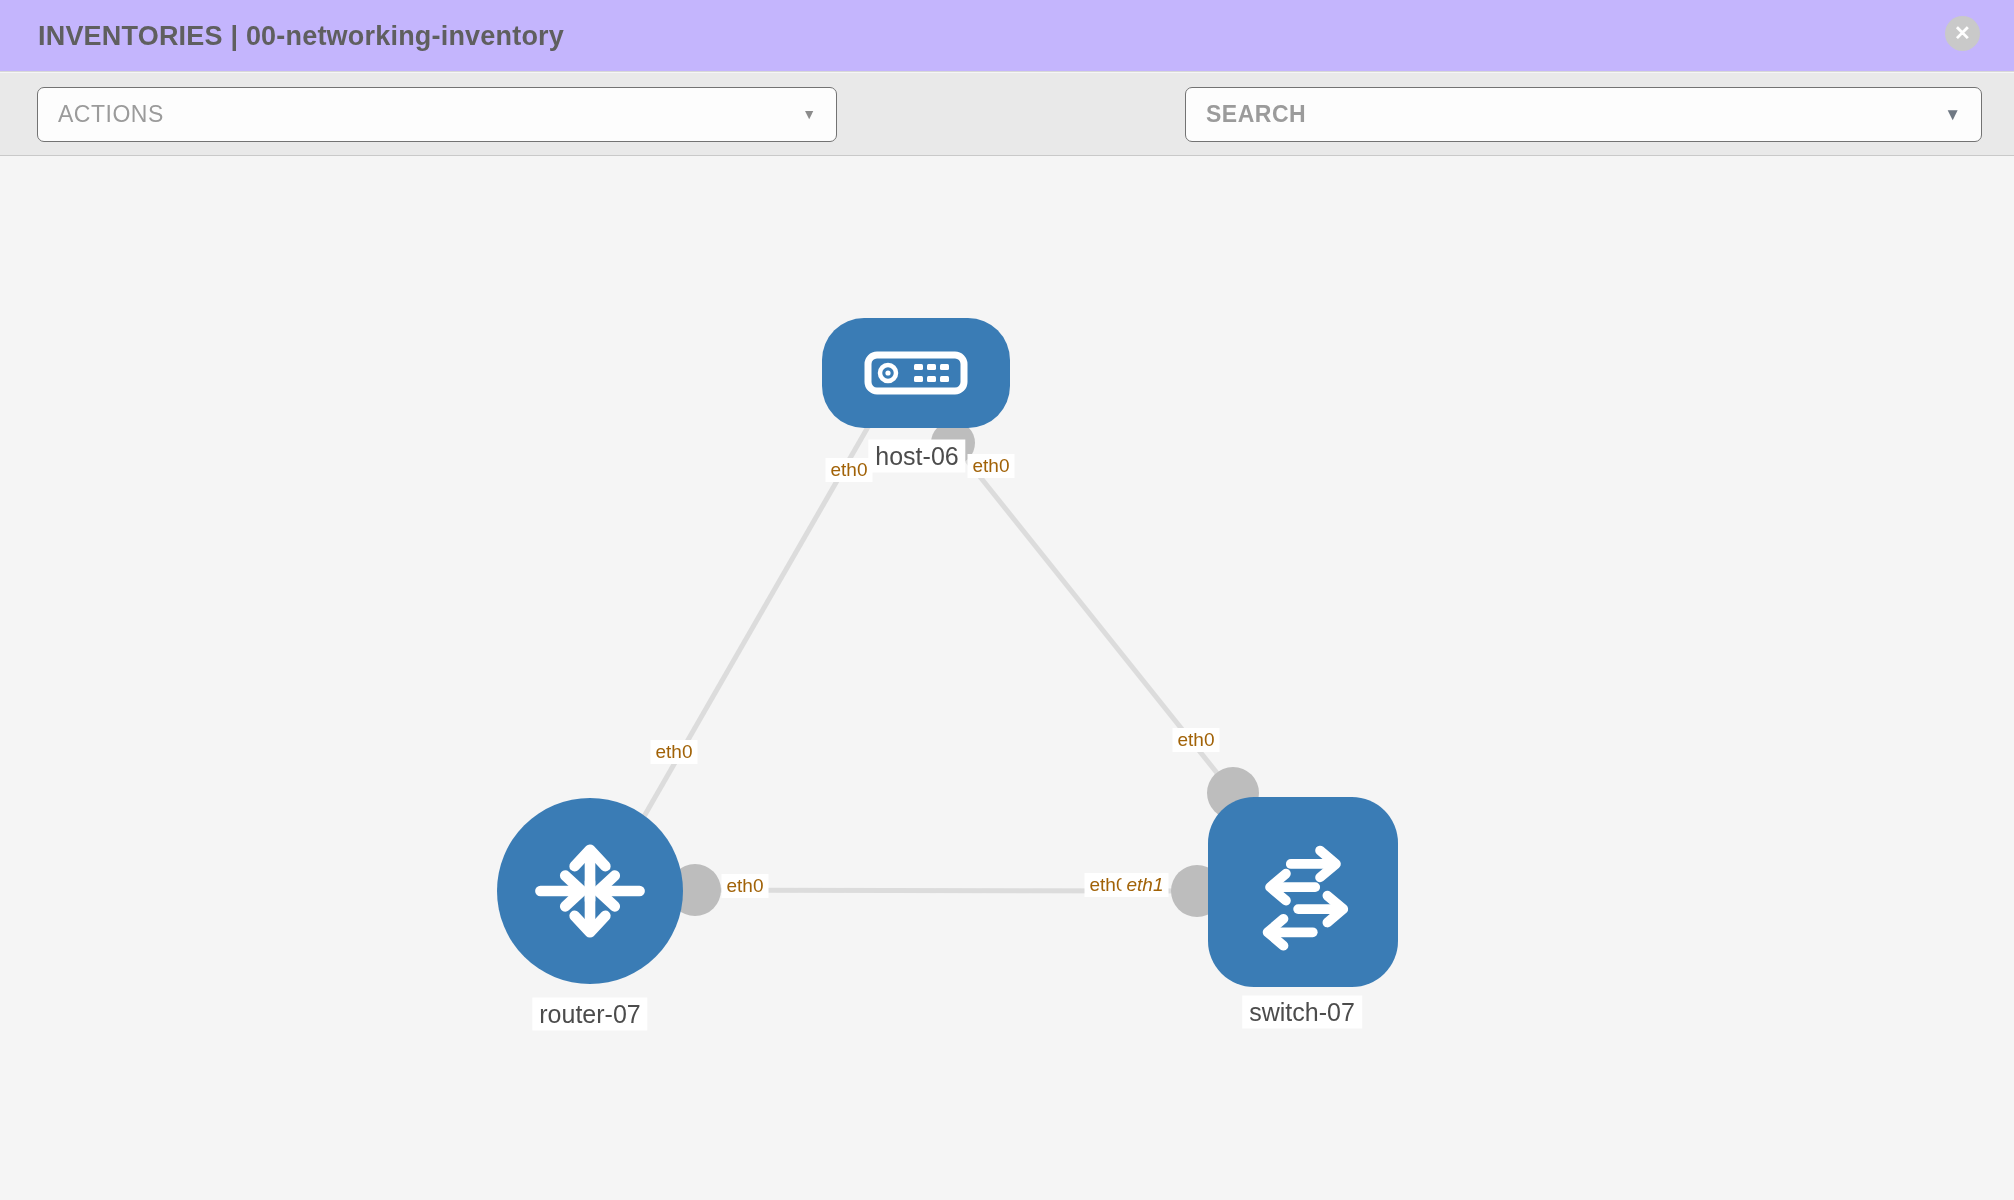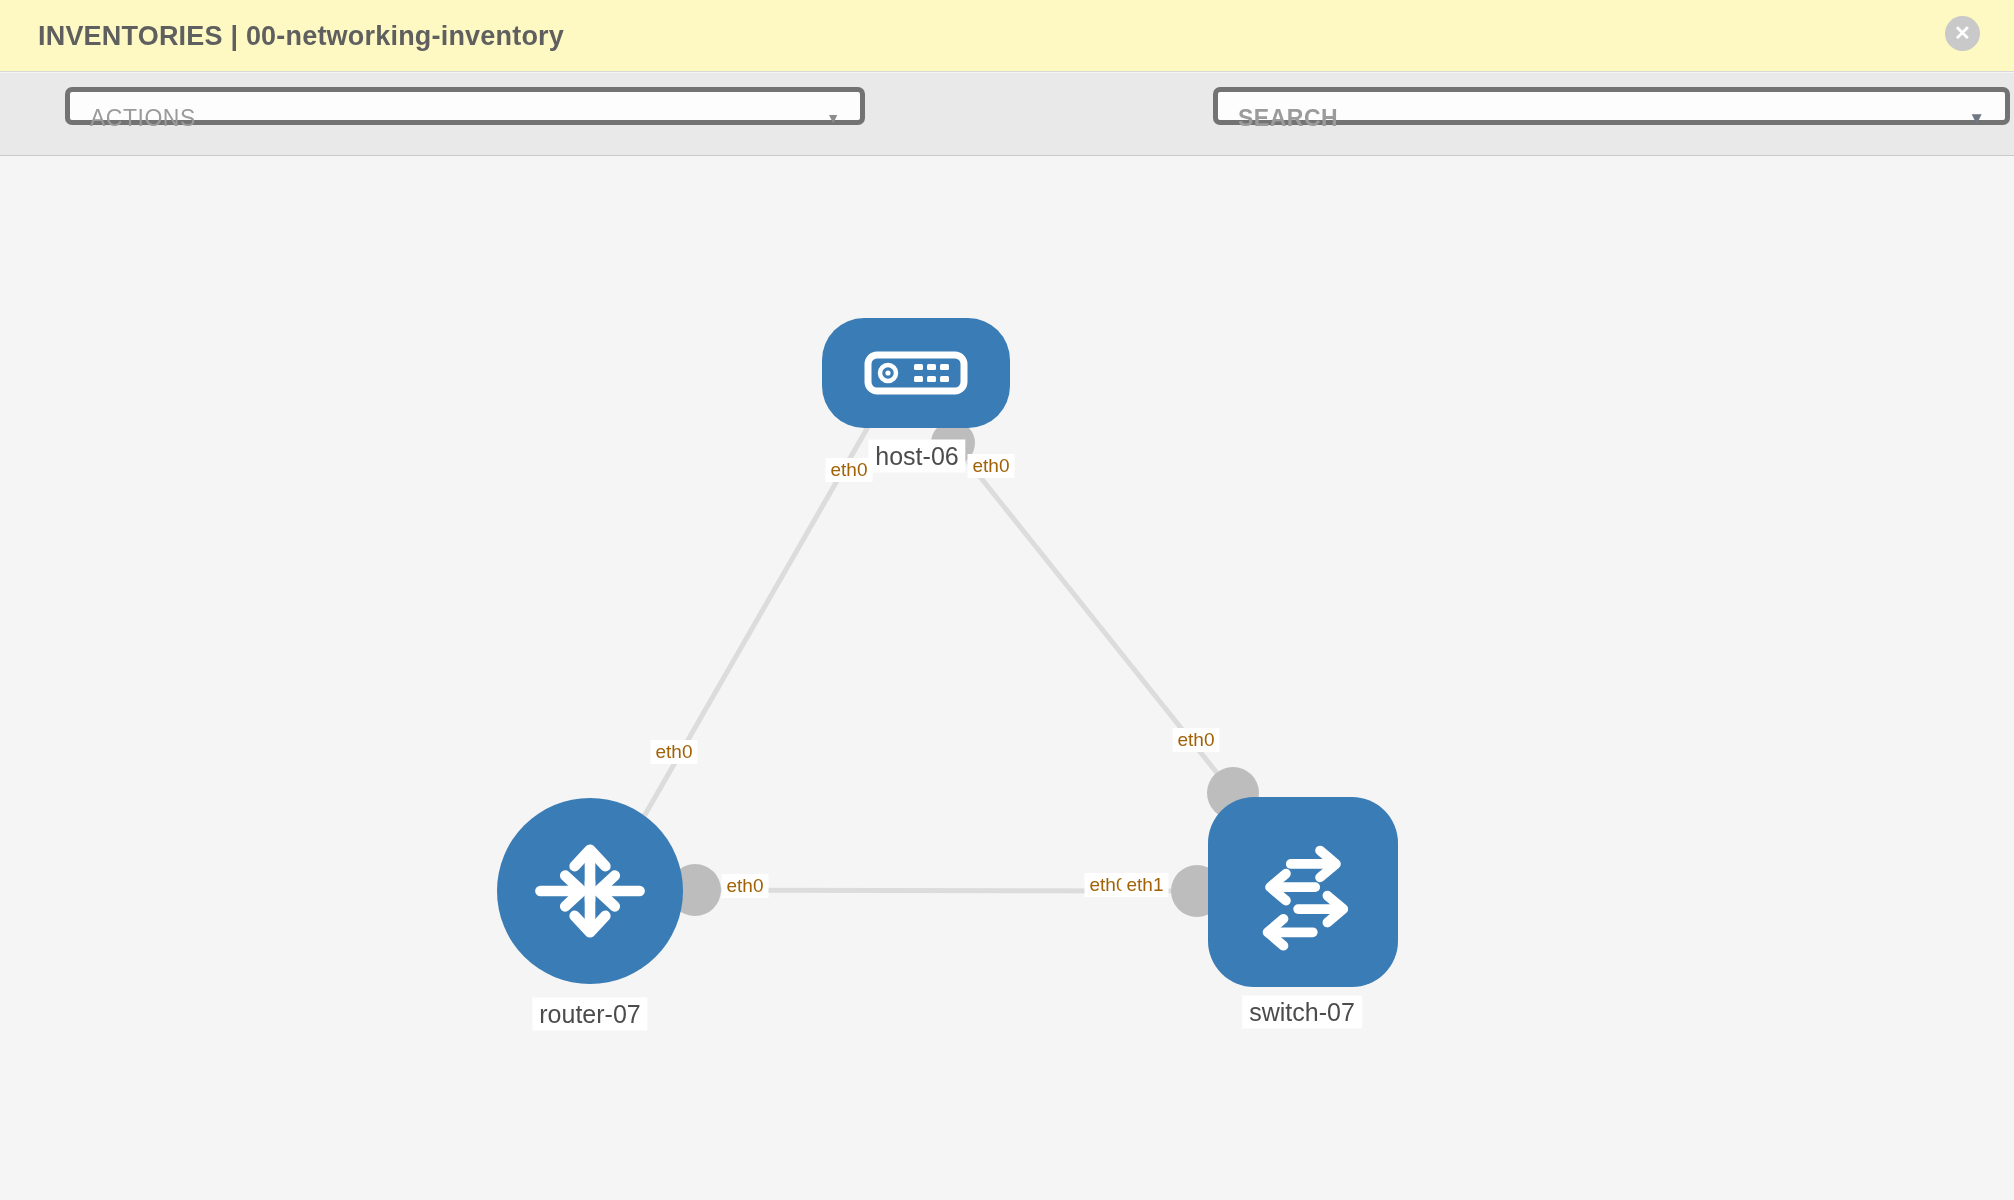--- a/index.html
+++ b/index.html
@@ -1,33 +1,33 @@
 <!DOCTYPE html>
 <html><head>
 <meta charset="utf-8">
 <style>
   * { margin:0; padding:0; box-sizing:border-box; }
   html,body { width:2014px; height:1200px; overflow:hidden;
               font-family:"Liberation Sans", sans-serif; background:#f5f5f5; }
 
   
   .header { position:absolute; left:0; top:0; width:2014px; height:72px;
-            background:#fef9c3; border-bottom:1px solid #d8d8d8; }
+            background:#c4b5fd; border-bottom:1px solid #d8d8d8; }
   .title  { position:absolute; left:38px; top:0; line-height:72px;
             font-size:27px; font-weight:bold; color:#5f5f5f; letter-spacing:.2px; }
   .close-btn { position:absolute; left:1945px; top:16px; width:35px; height:35px;
                border-radius:50%; background:#c9c9c9; color:#ffffff;
                font-size:20px; font-weight:bold; text-align:center; line-height:35px;
                cursor:pointer; }
 
   
   .toolbar { position:absolute; left:0; top:73px; width:2014px; height:83px;
              background:#e9e9e9; border-bottom:1px solid #c9c9c9; }
-  .combo { position:absolute; top:14px; height:38px; background:#fdfdfd;
-           border:5px solid #737373; border-radius:7px; cursor:pointer;margin-left:28px; }
+  .combo { position:absolute; top:14px; height:55px; background:#fdfdfd;
+           border:1px solid #737373; border-radius:7px; cursor:pointer; }
   .combo .combo-text { position:absolute; left:20px; top:0; line-height:53px;
                        font-size:23px; color:#9b9b9b; letter-spacing:.5px; }
   .combo .caret { position:absolute; right:20px; top:0; line-height:53px; }
   .combo-actions { left:37px;  width:800px; }
   .combo-search  { left:1185px; width:797px;font-weight:bold; }
   .caret-actions { font-size:14px; color:#8c8c8c; }
   .caret-search  { font-size:17px; color:#6f7883; }
   .tool-icon { position:absolute; top:97px; width:42px; height:42px; cursor:pointer; }
   .icon-wrench { left:1051px; }
   .icon-key    { left:1118px; }
@@ -40,21 +40,21 @@
   .node { position:absolute; background:#3a7cb5; display:flex;
           align-items:center; justify-content:center; cursor:pointer; }
   .node-host   { left:822px;  top:162px; width:188px; height:110px; border-radius:42px; }
   .node-router { left:497px;  top:642px; width:186px; height:186px; border-radius:50%; }
   .node-switch { left:1208px; top:641px; width:190px; height:190px; border-radius:46px; }
 
   .nlabel { position:absolute; transform:translate(-50%,-50%); background:#ffffff;
             color:#4c4c4c; font-size:25px; padding:2px 7px; white-space:nowrap; z-index:5; }
   .iflabel { position:absolute; transform:translate(-50%,-50%); background:#ffffff;
              color:#a16207; font-size:19px; padding:1px 5px; white-space:nowrap; z-index:4; }
-  .iflabel.front { z-index:6; }
+  .iflabel.front { z-index:6;font-style:italic; }
 </style>
 </head>
 <body>
 
 <div class="header">
   <div class="title">INVENTORIES | 00-networking-inventory</div>
   <div class="close-btn">✕</div>
 </div>
 
 <div class="toolbar">

